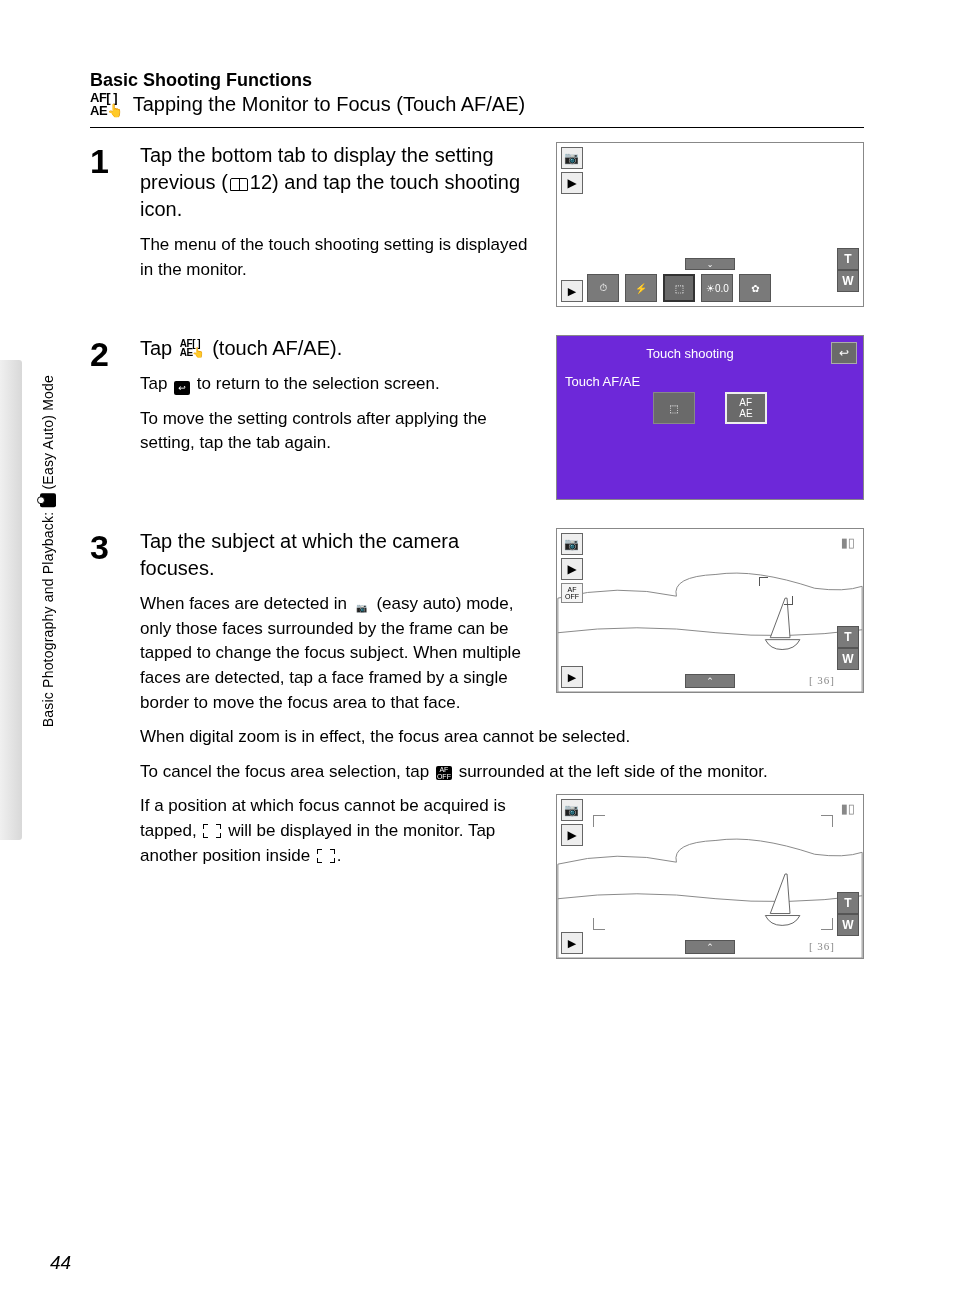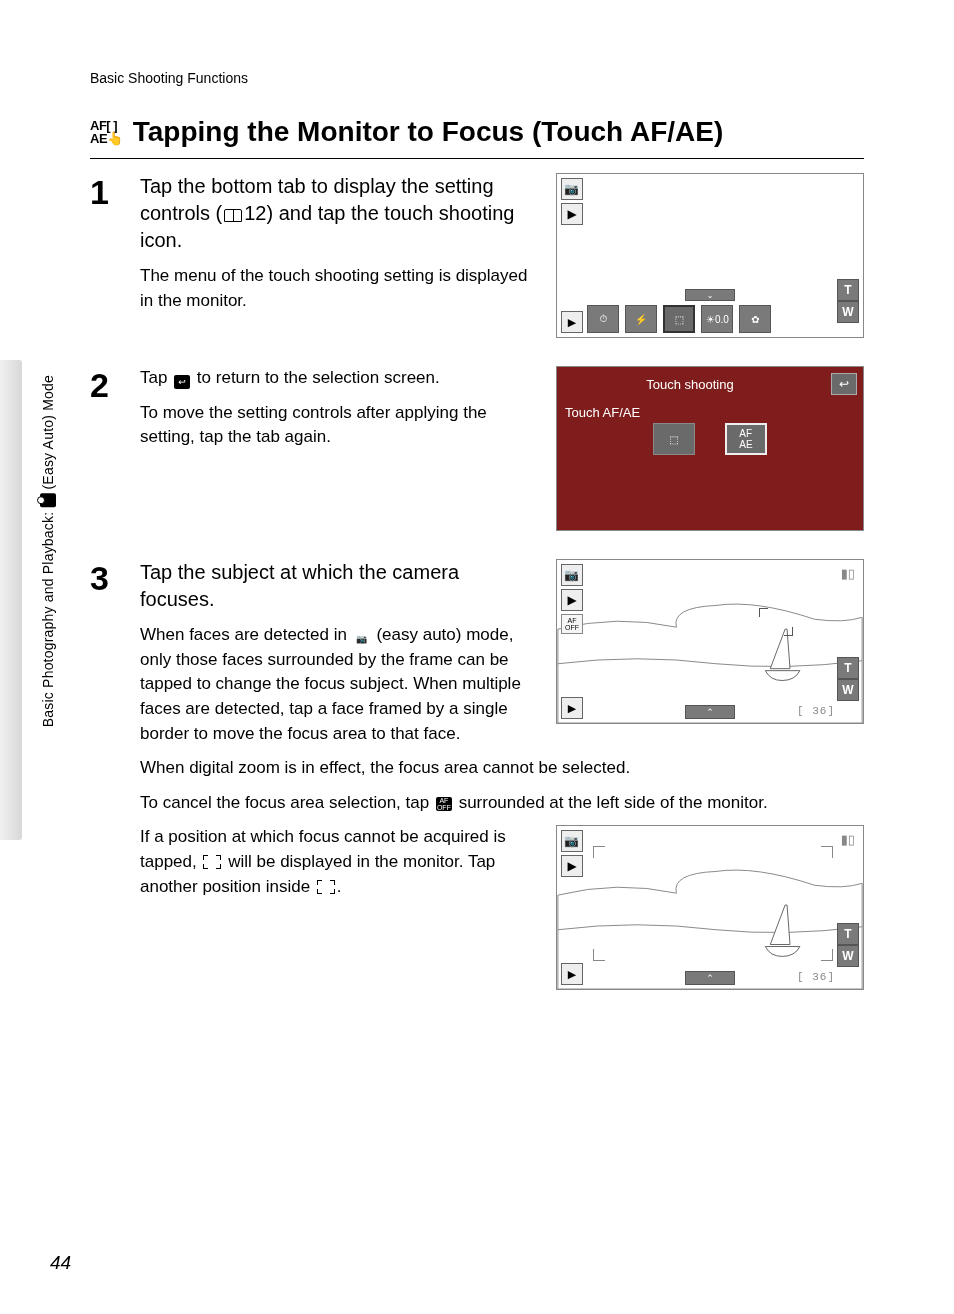--- a/index.html
+++ b/index.html
@@ -10,39 +10,38 @@
     background: #fff;
     color: #000;
     position: relative;
   }
   .page {
     padding: 70px 90px 60px 90px;
     position: relative;
     height: 100%;
   }
   .header {
-    font-size: 14px;
-    font-weight: 400;
-    margin-bottom: 30px;
+    font-size: 18px;
+    font-weight: 700;
   }
   .title-row {
     display: flex;
     align-items: center;
     gap: 10px;
     margin-bottom: 8px;
   }
   .title-icon {
     font-size: 13px;
     font-weight: bold;
     line-height: 1;
     letter-spacing: -0.5px;
   }
   h1 {
-    font-size: 28px;
-    font-weight: 700;
+    font-size: 20px;
+    font-weight: 400;
   }
   .intro {
     font-size: 18px;
     line-height: 1.45;
     margin-bottom: 22px;
   }
   .intro b { font-weight: 700; }
   hr.sep { border: none; border-top: 1px solid #000; margin: 10px 0 14px 0; }
   .step {
     display: flex;
@@ -78,21 +77,21 @@
   }
   .steptext { flex: 1; min-width: 0; }
   .screenshot {
     width: 308px;
     flex-shrink: 0;
     border: 1.5px solid #888;
     background: #fff;
     position: relative;
   }
   .screenshot.ss1 { height: 165px; }
-  .screenshot.ss2 { height: 165px; background: #7f1d1d; }
+  .screenshot.ss2 { height: 165px; background: #6d28d9; }
   .screenshot.ss3 { height: 165px; }
   .screenshot.ss4 { height: 165px; }
 
   
   .ss-left-icons {
     position: absolute; left: 4px; top: 4px;
     display: flex; flex-direction: column; gap: 3px;
   }
   .ss-icon-box {
     width: 22px; height: 22px; border: 1px solid #666; background: #eee;
@@ -162,21 +161,21 @@
     width: 22px; height: 20px; border: 1px solid #888; background: #f5f5f5;
     font-size: 7px; display: flex; align-items: center; justify-content: center; text-align: center; line-height: 1; flex-direction: column;
   }
   .ss-up-tab {
     position: absolute; bottom: 4px; left: 50%; transform: translateX(-50%);
     width: 50px; height: 14px; background: #7a7a7a; border: 1px solid #555;
     display: flex; align-items: center; justify-content: center; color: #fff; font-size: 9px;
   }
   .ss-counter {
     position: absolute; bottom: 6px; right: 28px; font-size: 11px; color: #888;
-    font-family: Liberation Mono, monospace; letter-spacing: 1px; margin-left: 10px;
+    font-family: Liberation Serif, serif; letter-spacing: 1px; margin-left: 10px;
   }
   .ss-focus-target {
     position: absolute; top: 48px; right: 70px; width: 34px; height: 28px;
   }
   .ss-focus-target::before, .ss-focus-target::after {
     content: ''; position: absolute; width: 8px; height: 8px; border: 1.5px solid #555;
   }
   .ss-focus-target::before { top: 0; left: 0; border-right: none; border-bottom: none; }
   .ss-focus-target::after { bottom: 0; right: 0; border-left: none; border-top: none; }
   .ss-focus-fail {
@@ -271,21 +270,21 @@
 
 
   <hr class="sep">
 
   <div class="step">
     <div class="stepnum">1</div>
     <div class="stepbody">
       <div class="stepcontent">
         <div class="steptext">
           <div class="stephead">
-            <span>Tap the bottom tab to display the setting controls (</span><span class="book-icon"></span><span>12</span><span>) and tap the touch shooting icon.</span>
+            <span>Tap the bottom tab to display the setting previous (</span><span class="book-icon"></span><span>12</span><span>) and tap the touch shooting icon.</span>
           </div>
           <div class="stepdesc">The menu of the touch shooting setting is displayed in the monitor.</div>
         </div>
         <div class="screenshot ss1">
           <div class="ss-left-icons">
             <div class="ss-icon-box">📷</div>
             <div class="ss-icon-box">▶</div>
           </div>
           <div class="ss-bottom-tab">▶</div>
           <div class="ss-tab-handle">⌄</div>
@@ -303,20 +302,23 @@
         </div>
       </div>
     </div>
   </div>
 
   <div class="step">
     <div class="stepnum">2</div>
     <div class="stepbody">
       <div class="stepcontent">
         <div class="steptext">
+          <div class="stephead">
+            <span>Tap </span><span class="aficon">AF[ ]<br>AE👆</span><span> (touch AF/AE).</span>
+          </div>
           <div class="stepdesc">
             <span>Tap </span><span class="inline-icon">↩</span><span> to return to the selection screen.</span>
           </div>
           <div class="stepdesc">To move the setting controls after applying the setting, tap the tab again.</div>
         </div>
         <div class="screenshot ss2">
           <div class="ss2-title">Touch shooting</div>
           <div class="ss2-back">↩</div>
           <div class="ss2-label">Touch AF/AE</div>
           <div class="ss2-options">

